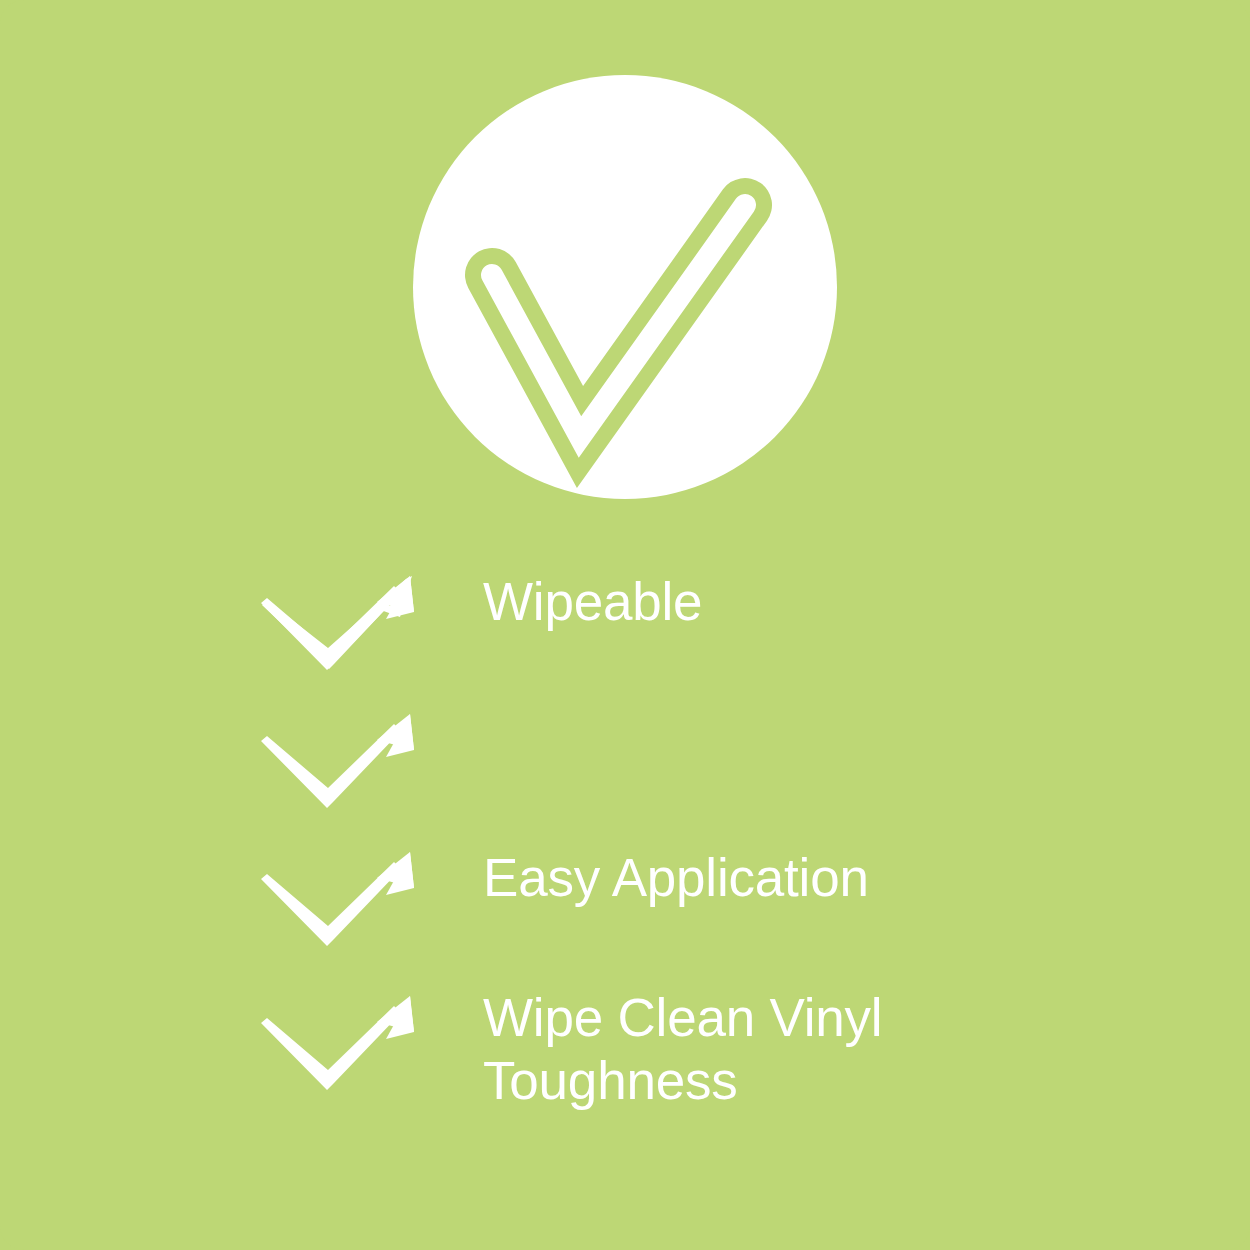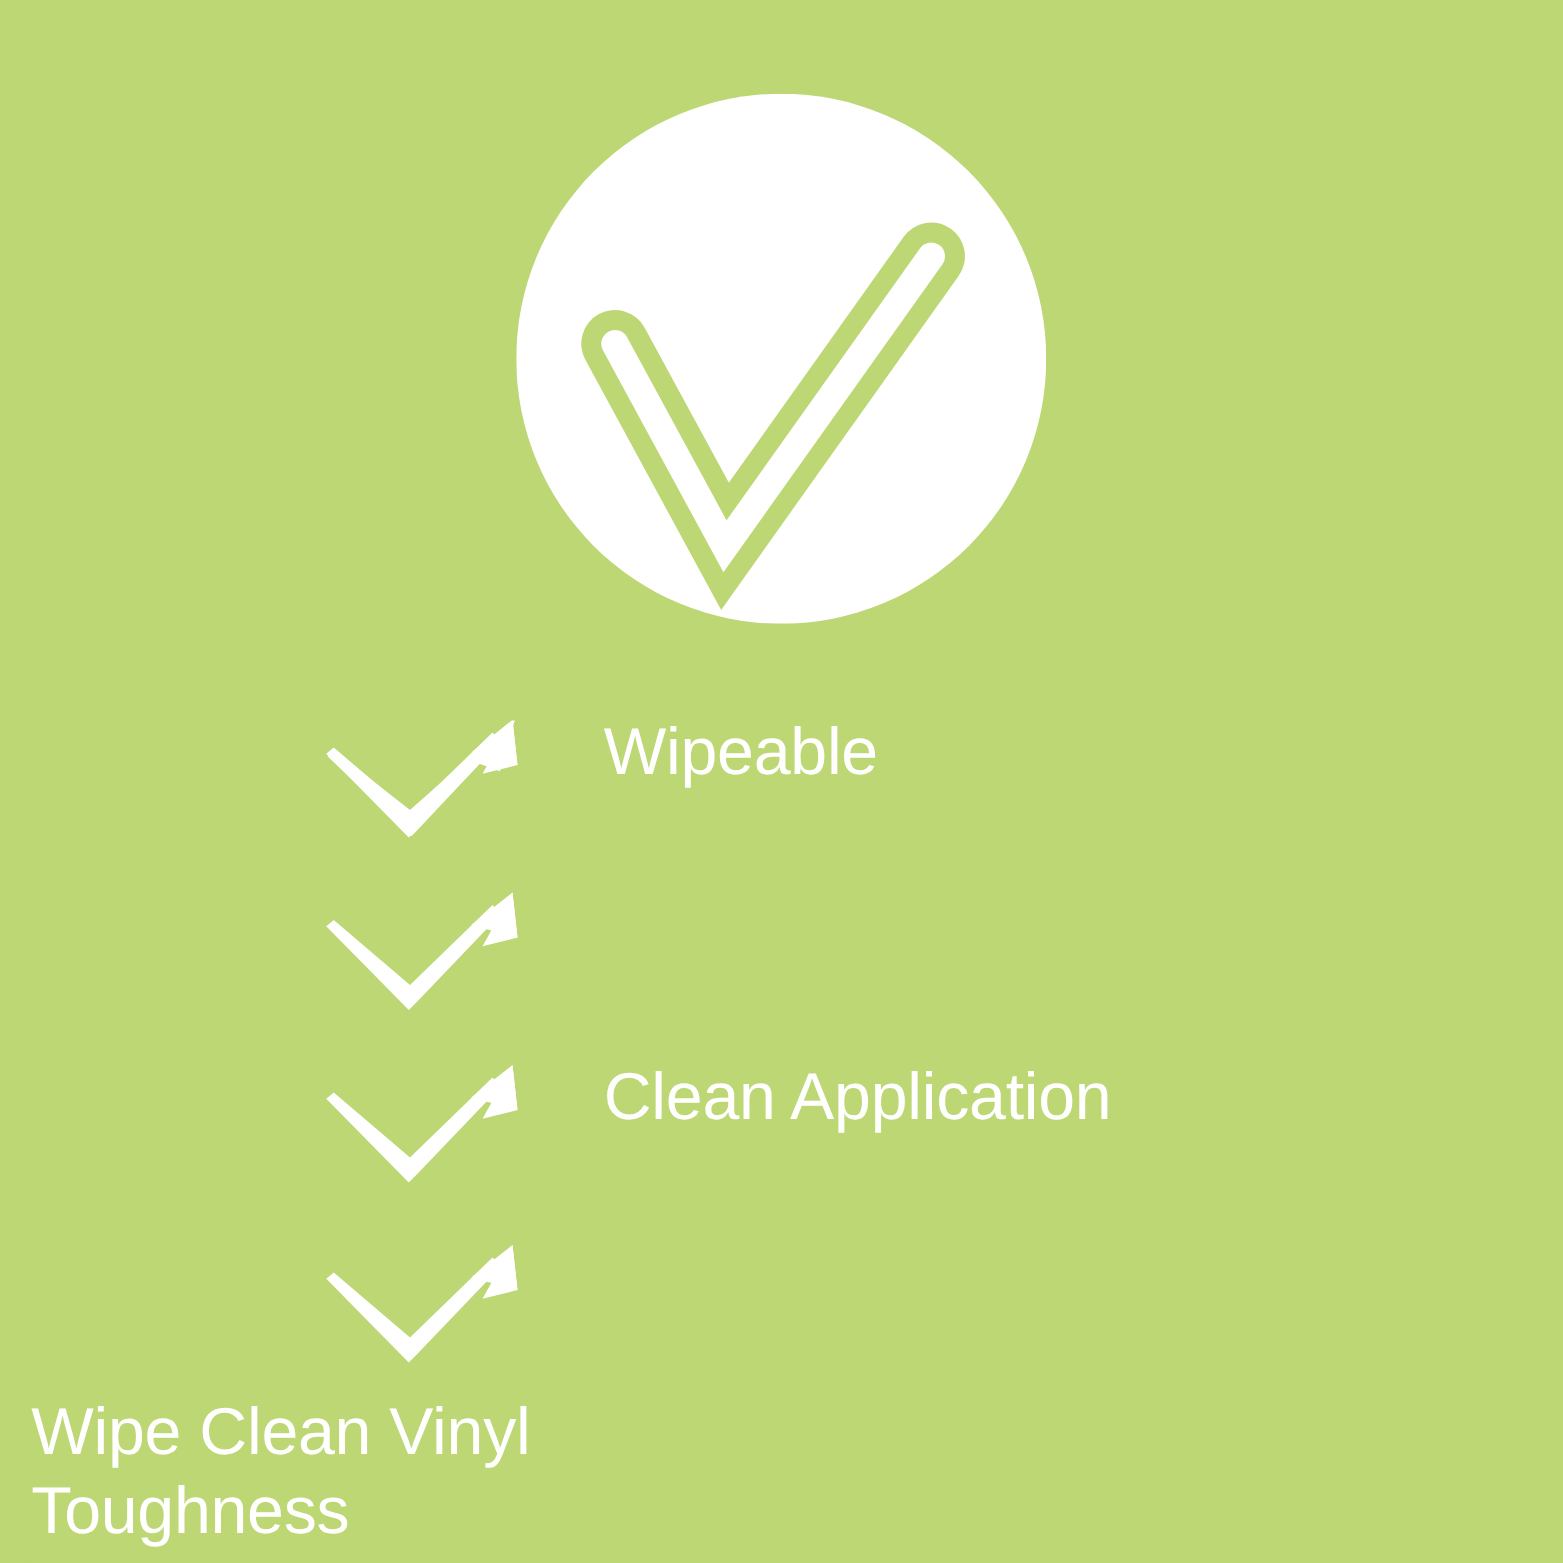--- a/index.html
+++ b/index.html
@@ -50,21 +50,20 @@
 
   .benefit-item {
     position: relative;
     display: flex;
     align-items: flex-start;
     height: 138px;
   }
 
   .benefit-item.item-tall {
     height: 190px;
-    flex-direction: column;
   }
 
   .benefit-icon {
     flex: 0 0 auto;
     width: 200px;
     height: 110px;
     margin-top: 12px;
     margin-left: 258px;
   }
 
@@ -134,21 +133,21 @@
     </div>
 
     <div class="benefit-item">
       <span class="benefit-icon">
         <svg viewBox="0 0 185 108" xmlns="http://www.w3.org/2000/svg">
           <path d="M 3 31 L 69 98 L 76 91 L 143 21 L 136 14 L 70 78 L 9 26 Z" fill="#ffffff"></path>
           <path d="M 152 4 L 119 30 L 156 40 Z" fill="#ffffff"></path>
           <path d="M 152 4 L 128 47 L 156 40 Z" fill="#ffffff"></path>
         </svg>
       </span>
-      <span class="benefit-label">Clean Application</span>
+      <span class="benefit-label">Easy Application</span>
     </div>
 
     <div class="benefit-item item-tall">
       <span class="benefit-icon">
         <svg viewBox="0 0 185 108" xmlns="http://www.w3.org/2000/svg">
           <path d="M 3 31 L 69 98 L 76 91 L 143 21 L 136 14 L 70 78 L 9 26 Z" fill="#ffffff"></path>
           <path d="M 152 4 L 119 30 L 156 40 Z" fill="#ffffff"></path>
           <path d="M 152 4 L 128 47 L 156 40 Z" fill="#ffffff"></path>
         </svg>
       </span>

